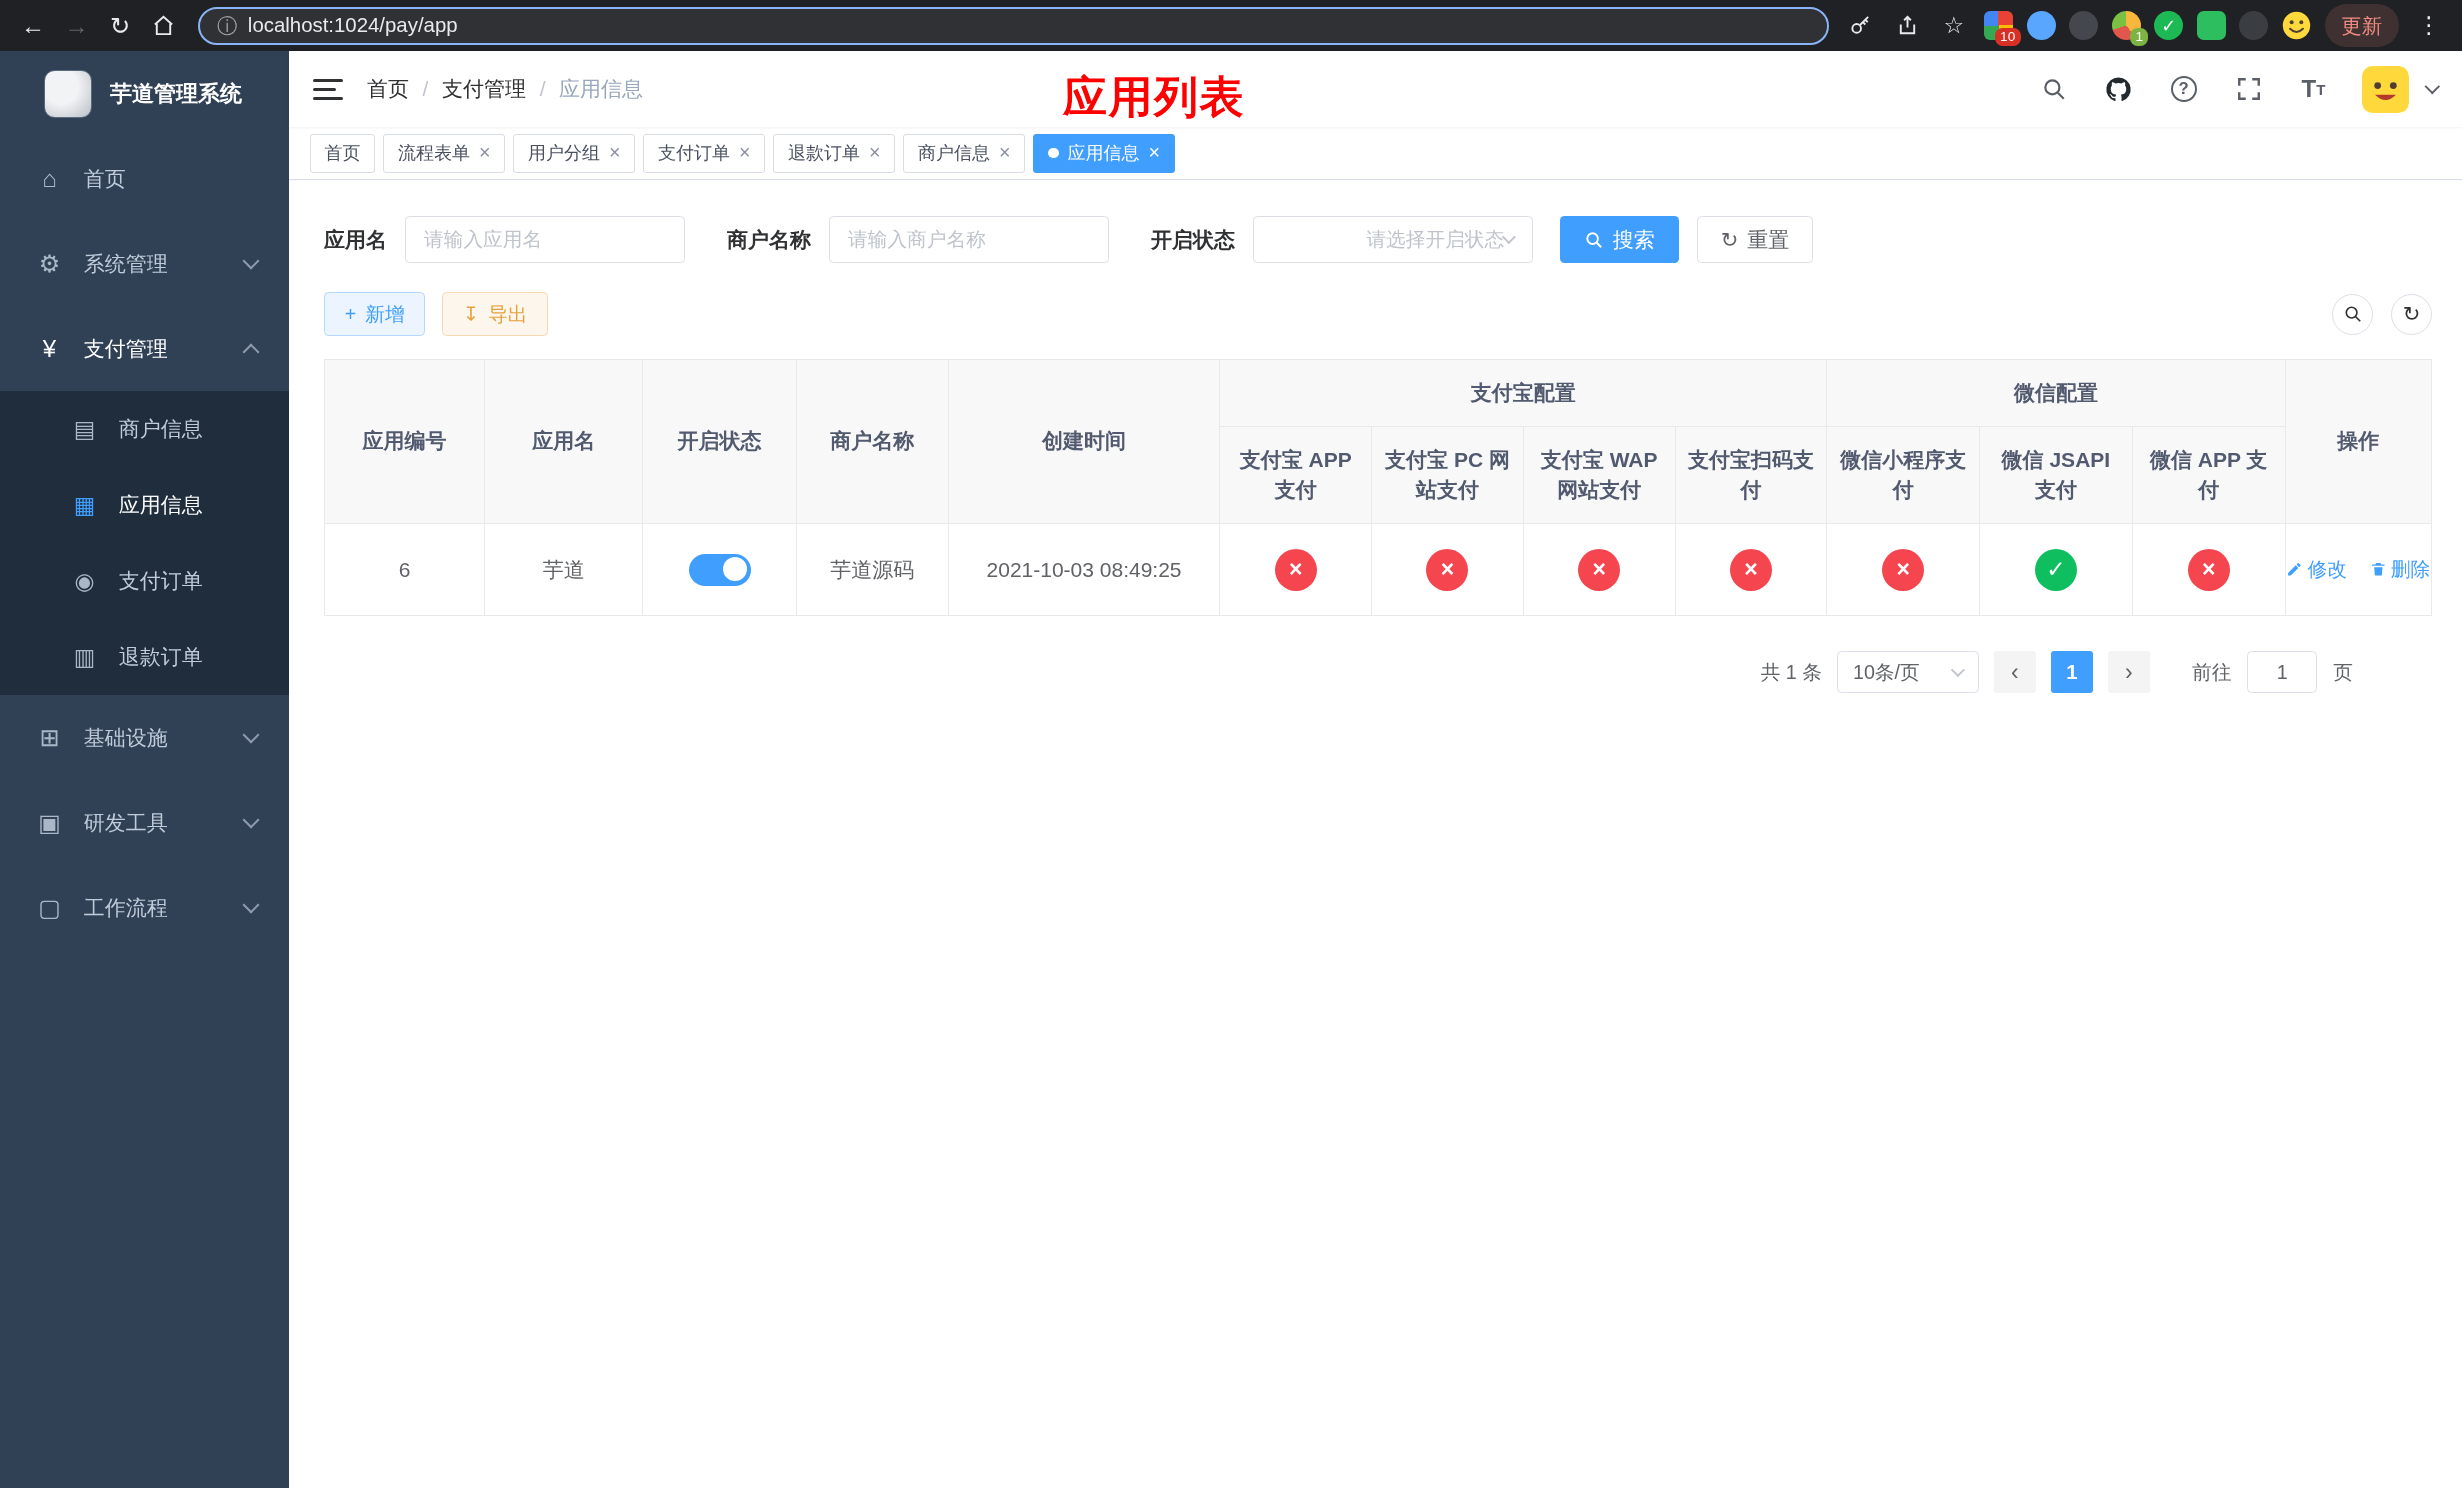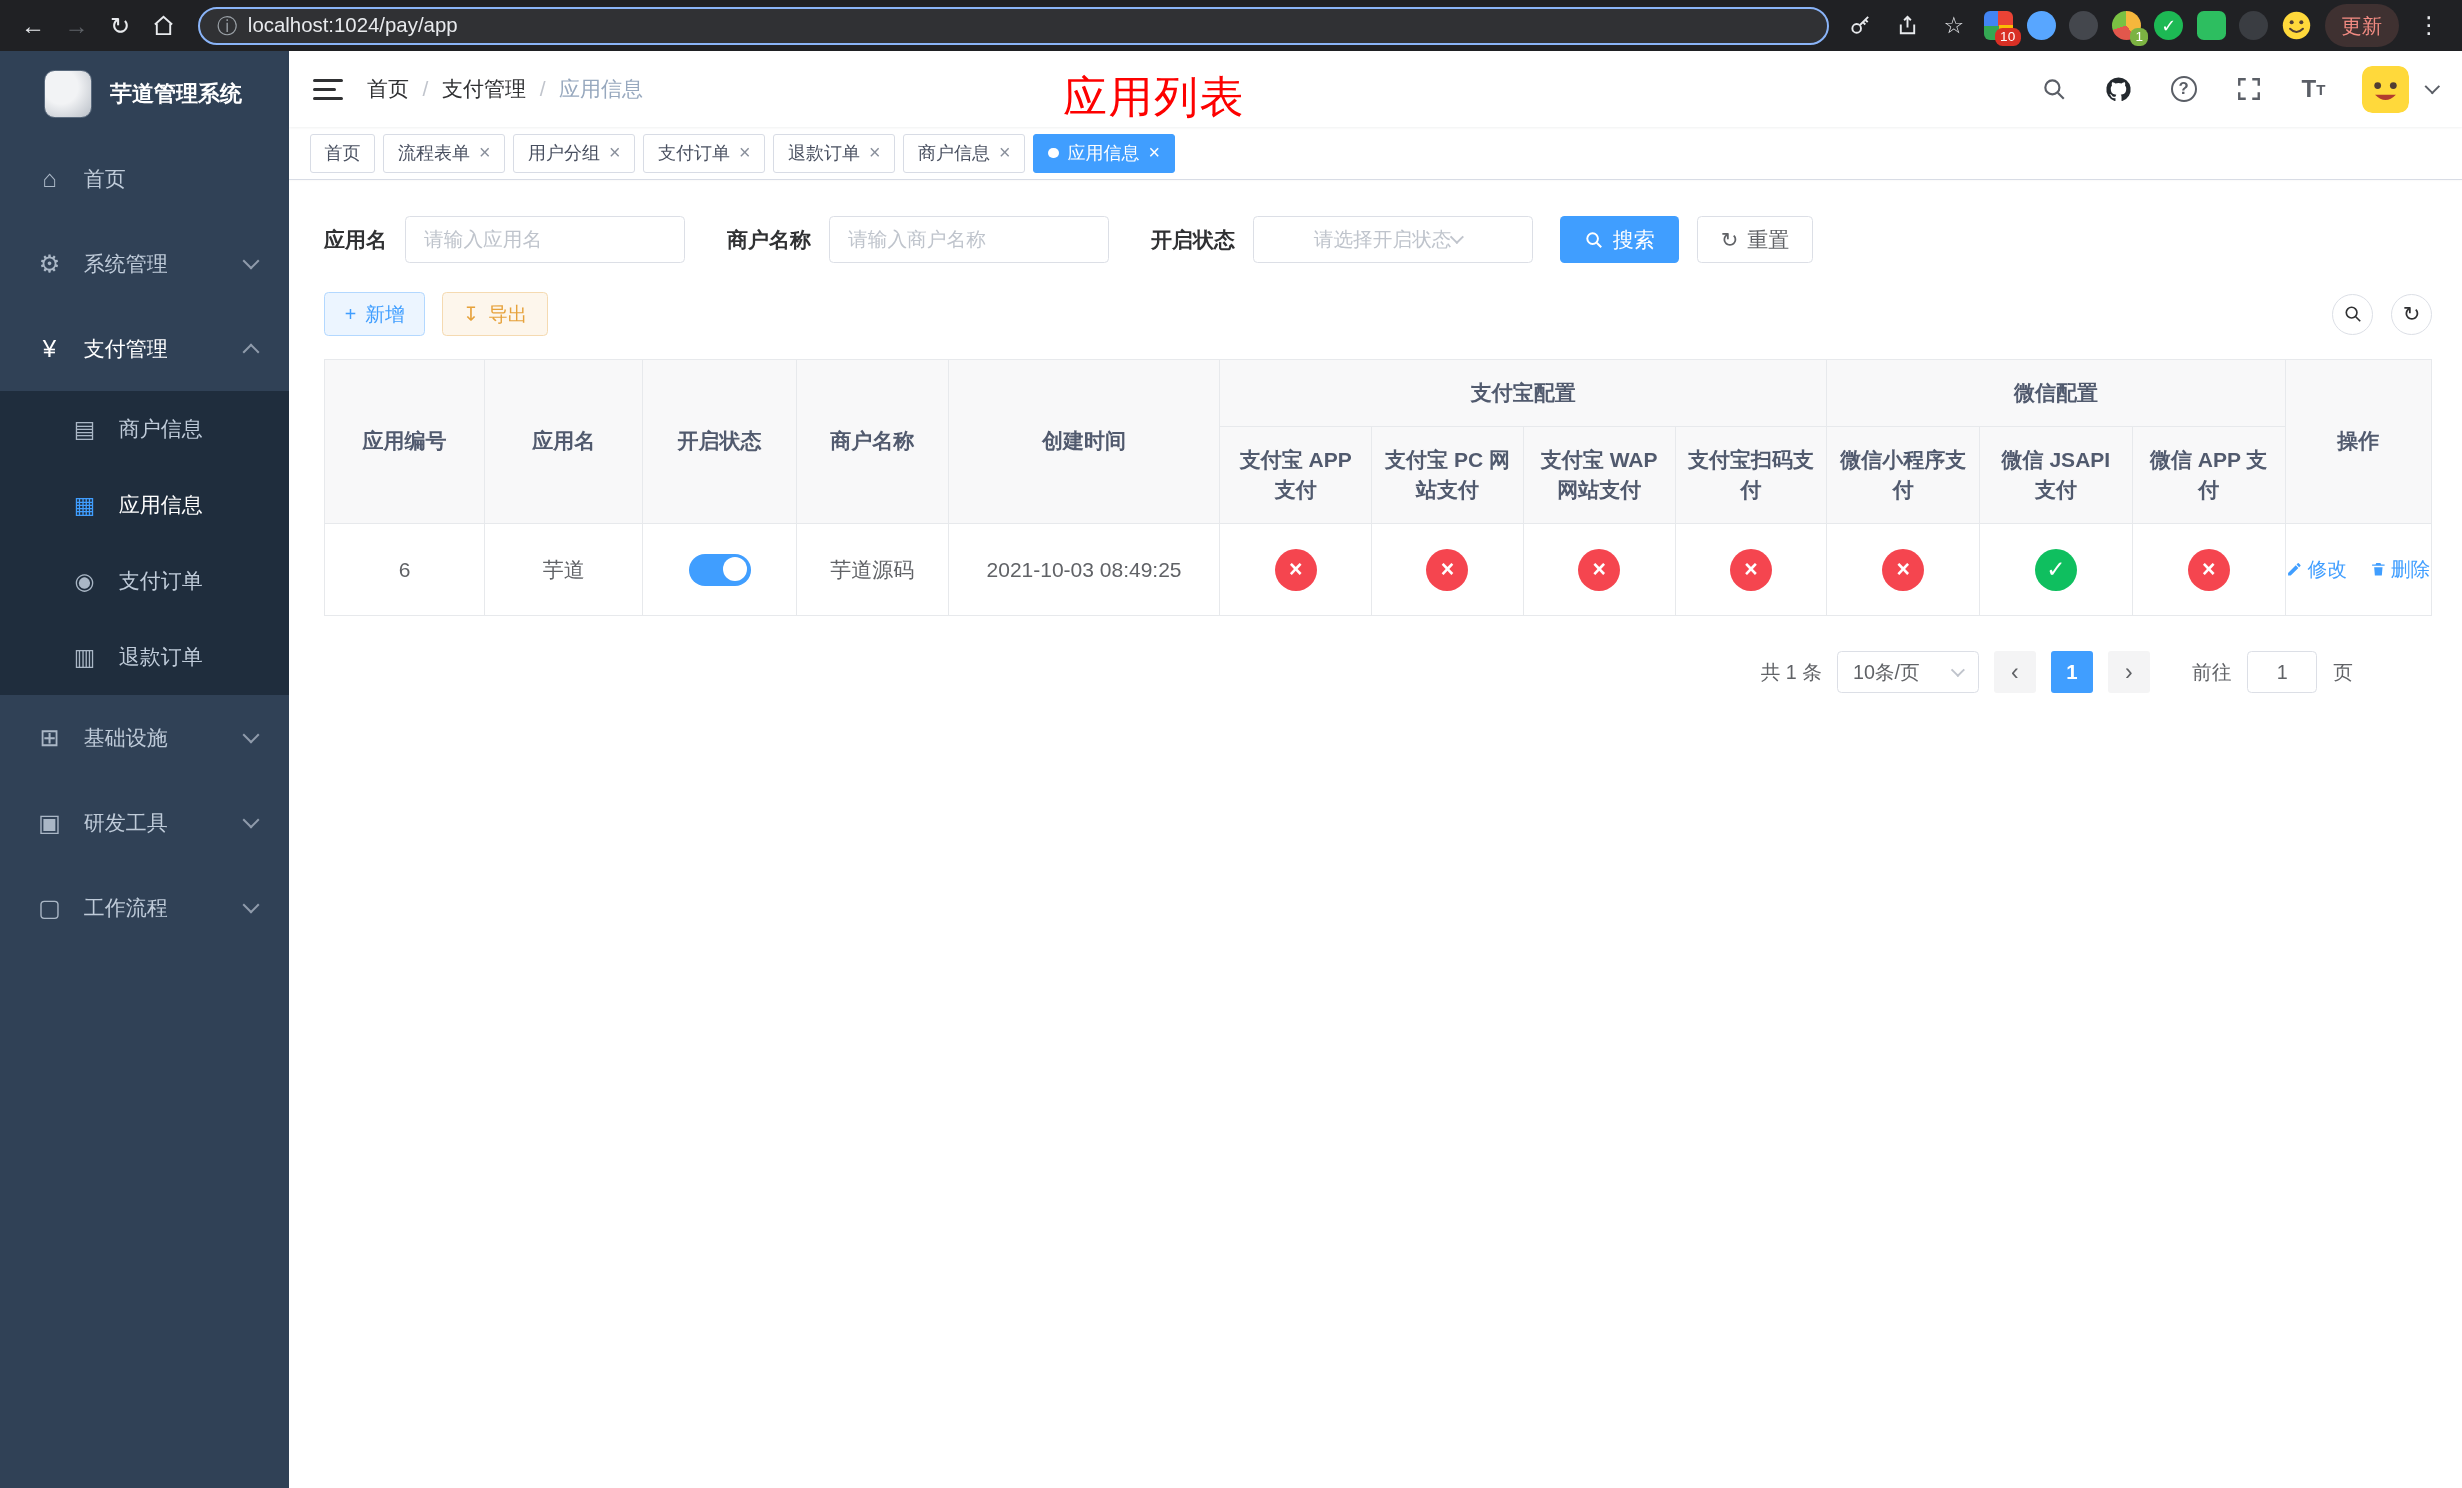--- a/index.html
+++ b/index.html
@@ -55,39 +55,39 @@
   .breadcrumb { display:flex; align-items:center; gap:13.6px; font-size:21px; color:#303133; }
   .breadcrumb .sep { color:#c0c4cc; }
   .breadcrumb .current { color:#97a8be; }
   .nav-right { margin-left:auto; display:flex; align-items:center; gap:32px; color:#5a5e66; }
   .nav-icon { width:33px; height:33px; display:flex; align-items:center; justify-content:center; cursor:pointer; }
   .help-circle { width:26px; height:26px; border:2.3px solid #5a5e66; border-radius:50%; display:flex; align-items:center; justify-content:center; font-size:16.7px; font-weight:700; }
   .font-ico { font-size:24px; font-weight:700; }
   .font-ico small { font-size:15px; font-weight:700; }
   .avatar { width:47px; height:47px; border-radius:10.6px; overflow:hidden; }
   .caret-down { width:10.6px; height:10.6px; border-right:2.3px solid #5a5e66; border-bottom:2.3px solid #5a5e66; transform:rotate(45deg); margin-left:-13.6px; margin-top:-4.5px; }
-  .red-overlay { position:absolute; left:774px; top:16.7px; font-size:44px; font-weight:400; color:#fd0100; z-index:5; letter-spacing:1.5px; }
+  .red-overlay { position:absolute; left:774px; top:16.7px; font-size:44px; font-weight:700; color:#fd0100; z-index:5; letter-spacing:1.5px; }
 
   
   .tabsbar { height:53px; background:#fff; border-bottom:0.8px solid #d8dce5; display:flex; align-items:center; padding:0 21px; gap:8.3px; box-shadow:0 0.8px 2.3px rgba(0,21,41,.04); }
   .tag-tab { height:39px; display:flex; align-items:center; gap:9px; border:0.8px solid #d8dce5; background:#fff; color:#495060; font-size:18px; padding:0 13.6px; border-radius:3px; cursor:pointer; white-space:nowrap; }
   .tag-tab .close { font-size:19.7px; line-height:1; color:#8a909c; }
   .tag-tab.active { background:#409eff; border-color:#409eff; color:#fff; }
   .tag-tab.active .close { color:#fff; }
   .tag-dot { width:10.6px; height:10.6px; border-radius:50%; background:#fff; }
 
   
   .content { padding:18px 30px 0 29px;margin-left:6px; }
   .filter-row { display:flex; align-items:center; margin-top:18px; }
   .filter-group { display:flex; align-items:center; margin-right:42px; }
   .filter-label { font-size:21px; font-weight:700; color:#303133; margin-right:18px; white-space:nowrap; }
   .el-input { width:280px; height:47px; border:0.8px solid #dcdfe6; border-radius:4.5px; display:flex; align-items:center; padding:0 18px; font-size:19.7px; color:#606266; background:#fff; }
   .el-input input { border:none; outline:none; width:100%; font-size:19.7px; font-family:inherit; color:#606266; background:transparent; }
   .el-input input::placeholder { color:#bfc4cc; }
-  .el-select { justify-content:center; cursor:pointer;padding-left:7px; }
+  .el-select { justify-content:flex-end; cursor:pointer;padding-left:7px; }
   .el-select .ph { color:#bfc4cc; }
   .sel-chev { width:9.8px; height:9.8px; border-right:2.3px solid #c0c4cc; border-bottom:2.3px solid #c0c4cc; transform:rotate(45deg); margin-top:-4.5px; }
   .btn { height:47px; display:inline-flex; align-items:center; justify-content:center; gap:9px; border-radius:4.5px; font-size:21px; padding:0 23px; cursor:pointer; border:0.8px solid transparent; white-space:nowrap; }
   .btn-primary { background:#409eff; color:#fff; }
   .btn-plain { background:#fff; border-color:#dcdfe6; color:#606266; }
   .btn-reset { margin-left:18px; }
   .btn-search { margin-left:6px; }
 
   .toolbar-row { margin-top:29px; display:flex; align-items:center; }
   .btn-sm { height:44px; font-size:19.7px; padding:0 19.7px; }

